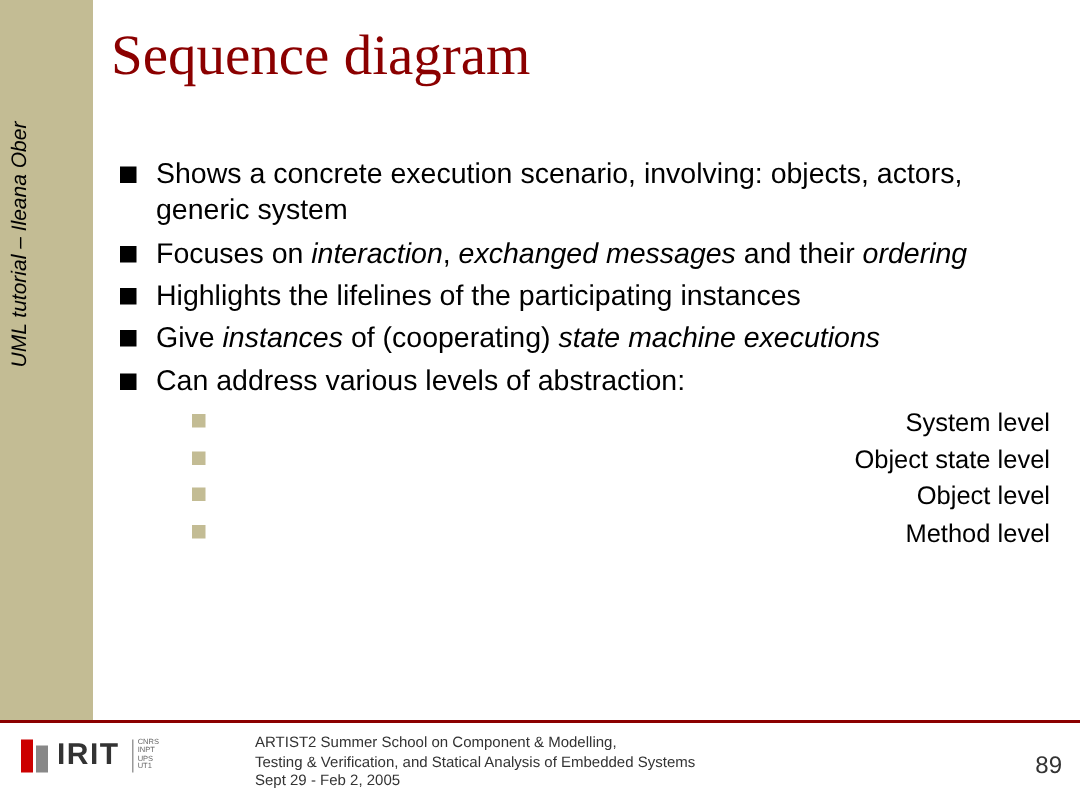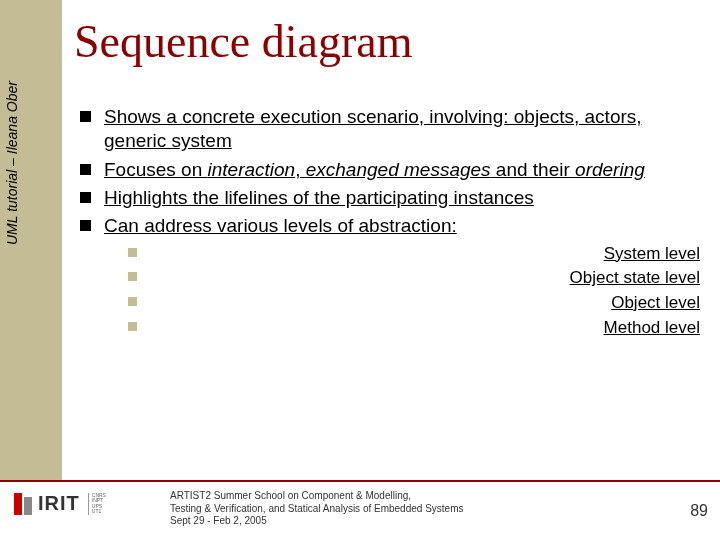--- a/index.html
+++ b/index.html
@@ -1,23 +1,23 @@
 <!DOCTYPE html>
 <html><head>
 <meta charset="utf-8">
 <style>
   * { margin: 0; padding: 0; box-sizing: border-box; }
   html, body { width: 720px; height: 540px; font-family: Arial, Helvetica, sans-serif; background: #fff; overflow: hidden; }
   .slide { position: relative; width: 720px; height: 540px; }
   .sidebar { position: absolute; left: 0; top: 0; width: 62px; height: 480px; background: #c3bc94; }
   .vlabel { position: absolute; left: 4px; top: 245px; width: 242px; transform: rotate(-90deg); transform-origin: left top; font-size: 14px; font-style: italic; color: #000; white-space: nowrap; }
-  .title { position: absolute; left: 74px; top: 15px; font-family: "Times New Roman", Times, serif; font-size: 46px; color: #8b0000; }
+  .title { position: absolute; left: 74px; top: 15px; font-family: "Times New Roman", Times, serif; font-size: 38px; color: #8b0000; }
   .body { position: absolute; left: 80px; top: 105px; width: 620px; color: #000; font-size: 19px; line-height: 1.28; }
   .ul1 { list-style: none; }
-  .ul1 > li { padding-left: 24px; position: relative; margin-bottom: 4px; text-decoration: underline; }
+  .ul1 > li { padding-left: 24px; position: relative; margin-bottom: 4px; }
   .ul1 > li::before { content: ""; position: absolute; left: 0; top: 6px; width: 11px; height: 11px; background: #000; }
   .ul2 { list-style: none; margin-top: 4px; margin-left: 24px; text-align: right; }
   .ul2 > li { padding-left: 20px; position: relative; font-size: 17px; margin-bottom: 3px; }
   .ul2 > li::before { content: ""; position: absolute; left: 0; top: 5px; width: 9px; height: 9px; background: #c3bc94; }
   em { font-style: italic; }
   .footer-line { position: absolute; left: 0; top: 480px; width: 720px; height: 2px; background: #8b0000; }
   .logo { position: absolute; left: 14px; top: 492px; display: flex; align-items: center; gap: 6px; }
   .logo-mark { display: flex; gap: 2px; align-items: flex-end; }
   .bar-r { width: 8px; height: 22px; background: #c00; }
   .bar-g { width: 8px; height: 18px; background: #888; }
@@ -39,20 +39,23 @@
   <div class="body">
     <ul class="ul1">
       <li>
         <span>Shows a concrete execution scenario, involving: objects, actors, generic system</span>
       </li>
       <li>
         <span>Focuses on </span><em>interaction</em><span>, </span><em>exchanged messages</em><span> and their </span><em>ordering</em>
       </li>
       <li>
         <span>Highlights the lifelines of the participating instances</span>
+      </li>
+      <li>
+        <span>Give </span><em>instances</em><span> of (cooperating) </span><em>state machine executions</em>
       </li>
       <li>
         <span>Can address various levels of abstraction:</span>
         <ul class="ul2">
           <li><span>System level</span></li>
           <li><span>Object state level</span></li>
           <li><span>Object level</span></li>
           <li><span>Method level</span></li>
         </ul>
       </li>

